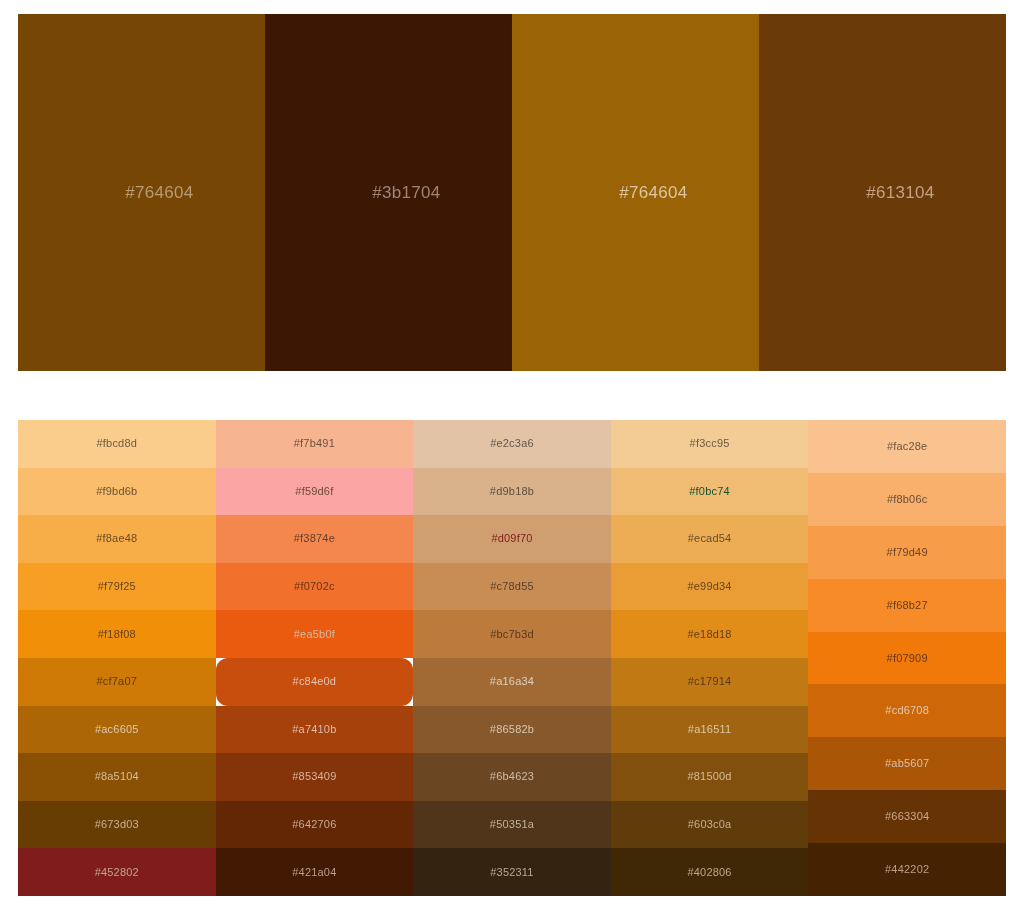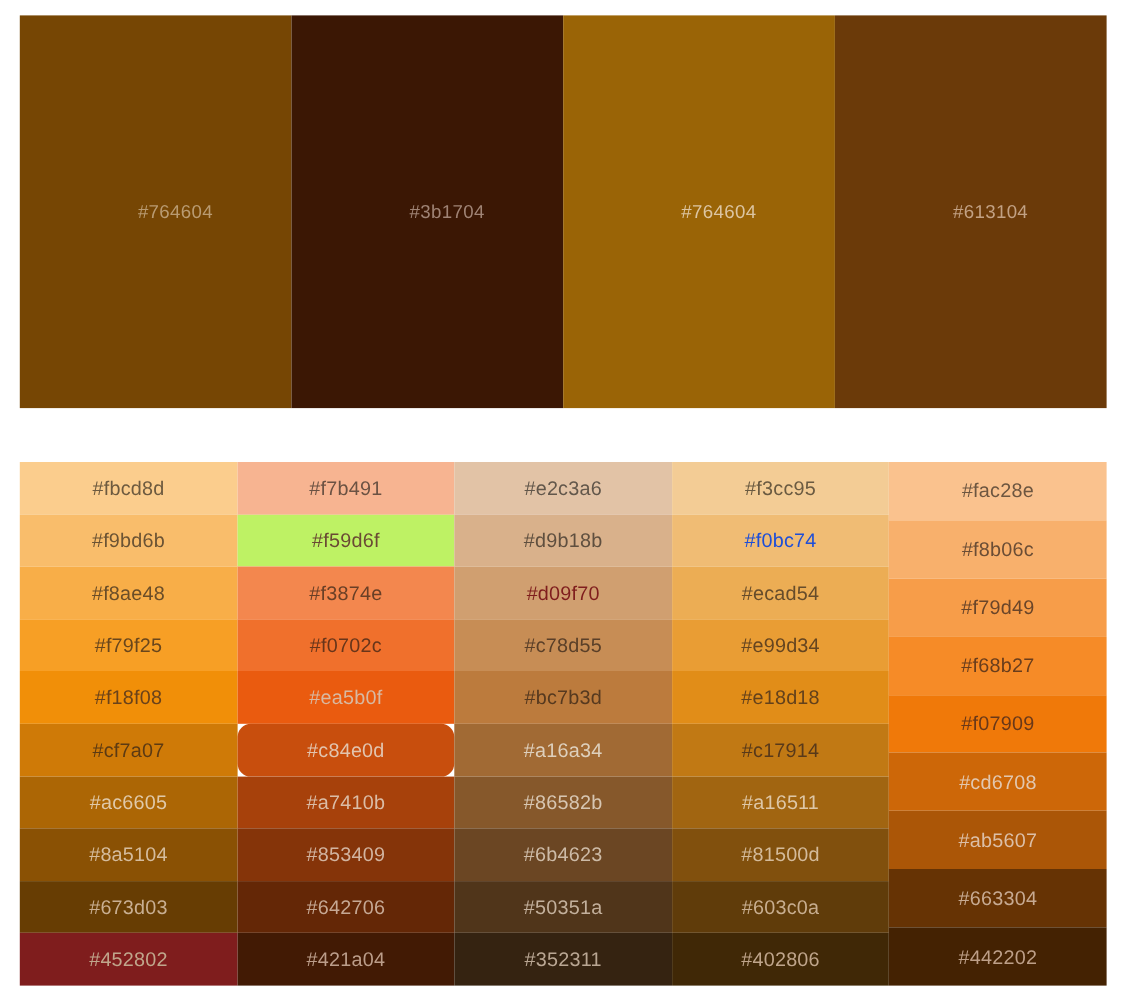--- a/index.html
+++ b/index.html
@@ -64,21 +64,21 @@
     flex-direction: column;
   }
   .shade-cell {
     flex: 1 1 0;
     display: flex;
     align-items: center;
     justify-content: center;
     position: relative;
   }
   .shade-cell-label {
-    font-size: 18px;
+    font-size: 11px;
     letter-spacing: 0.2px;
     line-height: 1;
     white-space: nowrap;
     user-select: none;
   }
 </style>
 </head>
 <body>
 
 <div id="palette-page">
@@ -134,21 +134,21 @@
           <span class="shade-cell-label" style="color: rgb(201, 175, 146);">#673d03</span>
         </div>
         <div class="shade-cell" style="background-color: #7f1d1d;">
           <span class="shade-cell-label" style="color: rgb(192, 166, 140);">#452802</span>
         </div>
       </div>
       <div class="shade-column">
         <div class="shade-cell" style="background-color: rgb(247, 180, 145);">
           <span class="shade-cell-label" style="color: rgb(107, 82, 67);">#f7b491</span>
         </div>
-        <div class="shade-cell" style="background-color: #bef264;">
+        <div class="shade-cell" style="background-color: #fca5a5;">
           <span class="shade-cell-label" style="color: rgb(106, 74, 52);">#f59d6f</span>
         </div>
         <div class="shade-cell" style="background-color: rgb(243, 135, 78);">
           <span class="shade-cell-label" style="color: rgb(105, 63, 38);">#f3874e</span>
         </div>
         <div class="shade-cell" style="background-color: rgb(240, 112, 44); align-items: center;">
           <span class="shade-cell-label" style="color: rgb(104, 53, 26);">#f0702c</span>
         </div>
         <div class="shade-cell" style="background-color: rgb(234, 91, 15);">
           <span class="shade-cell-label" style="color: rgb(216, 185, 162);">#ea5b0f</span>
@@ -199,21 +199,21 @@
         </div>
         <div class="shade-cell" style="background-color: rgb(53, 35, 17);">
           <span class="shade-cell-label" style="color: rgb(185, 166, 147);">#352311</span>
         </div>
       </div>
       <div class="shade-column">
         <div class="shade-cell" style="background-color: rgb(243, 204, 149);">
           <span class="shade-cell-label" style="color: rgb(106, 90, 65);">#f3cc95</span>
         </div>
         <div class="shade-cell" style="background-color: rgb(240, 188, 116);">
-          <span class="shade-cell-label" style="color: #1d4ed8;">#f0bc74</span>
+          <span class="shade-cell-label" style="color: #14532d;">#f0bc74</span>
         </div>
         <div class="shade-cell" style="background-color: rgb(236, 173, 84);">
           <span class="shade-cell-label" style="color: rgb(102, 76, 43);">#ecad54</span>
         </div>
         <div class="shade-cell" style="background-color: rgb(233, 157, 52);">
           <span class="shade-cell-label" style="color: rgb(101, 69, 32);">#e99d34</span>
         </div>
         <div class="shade-cell" style="background-color: rgb(225, 141, 24);">
           <span class="shade-cell-label" style="color: rgb(99, 65, 27);">#e18d18</span>
         </div>

